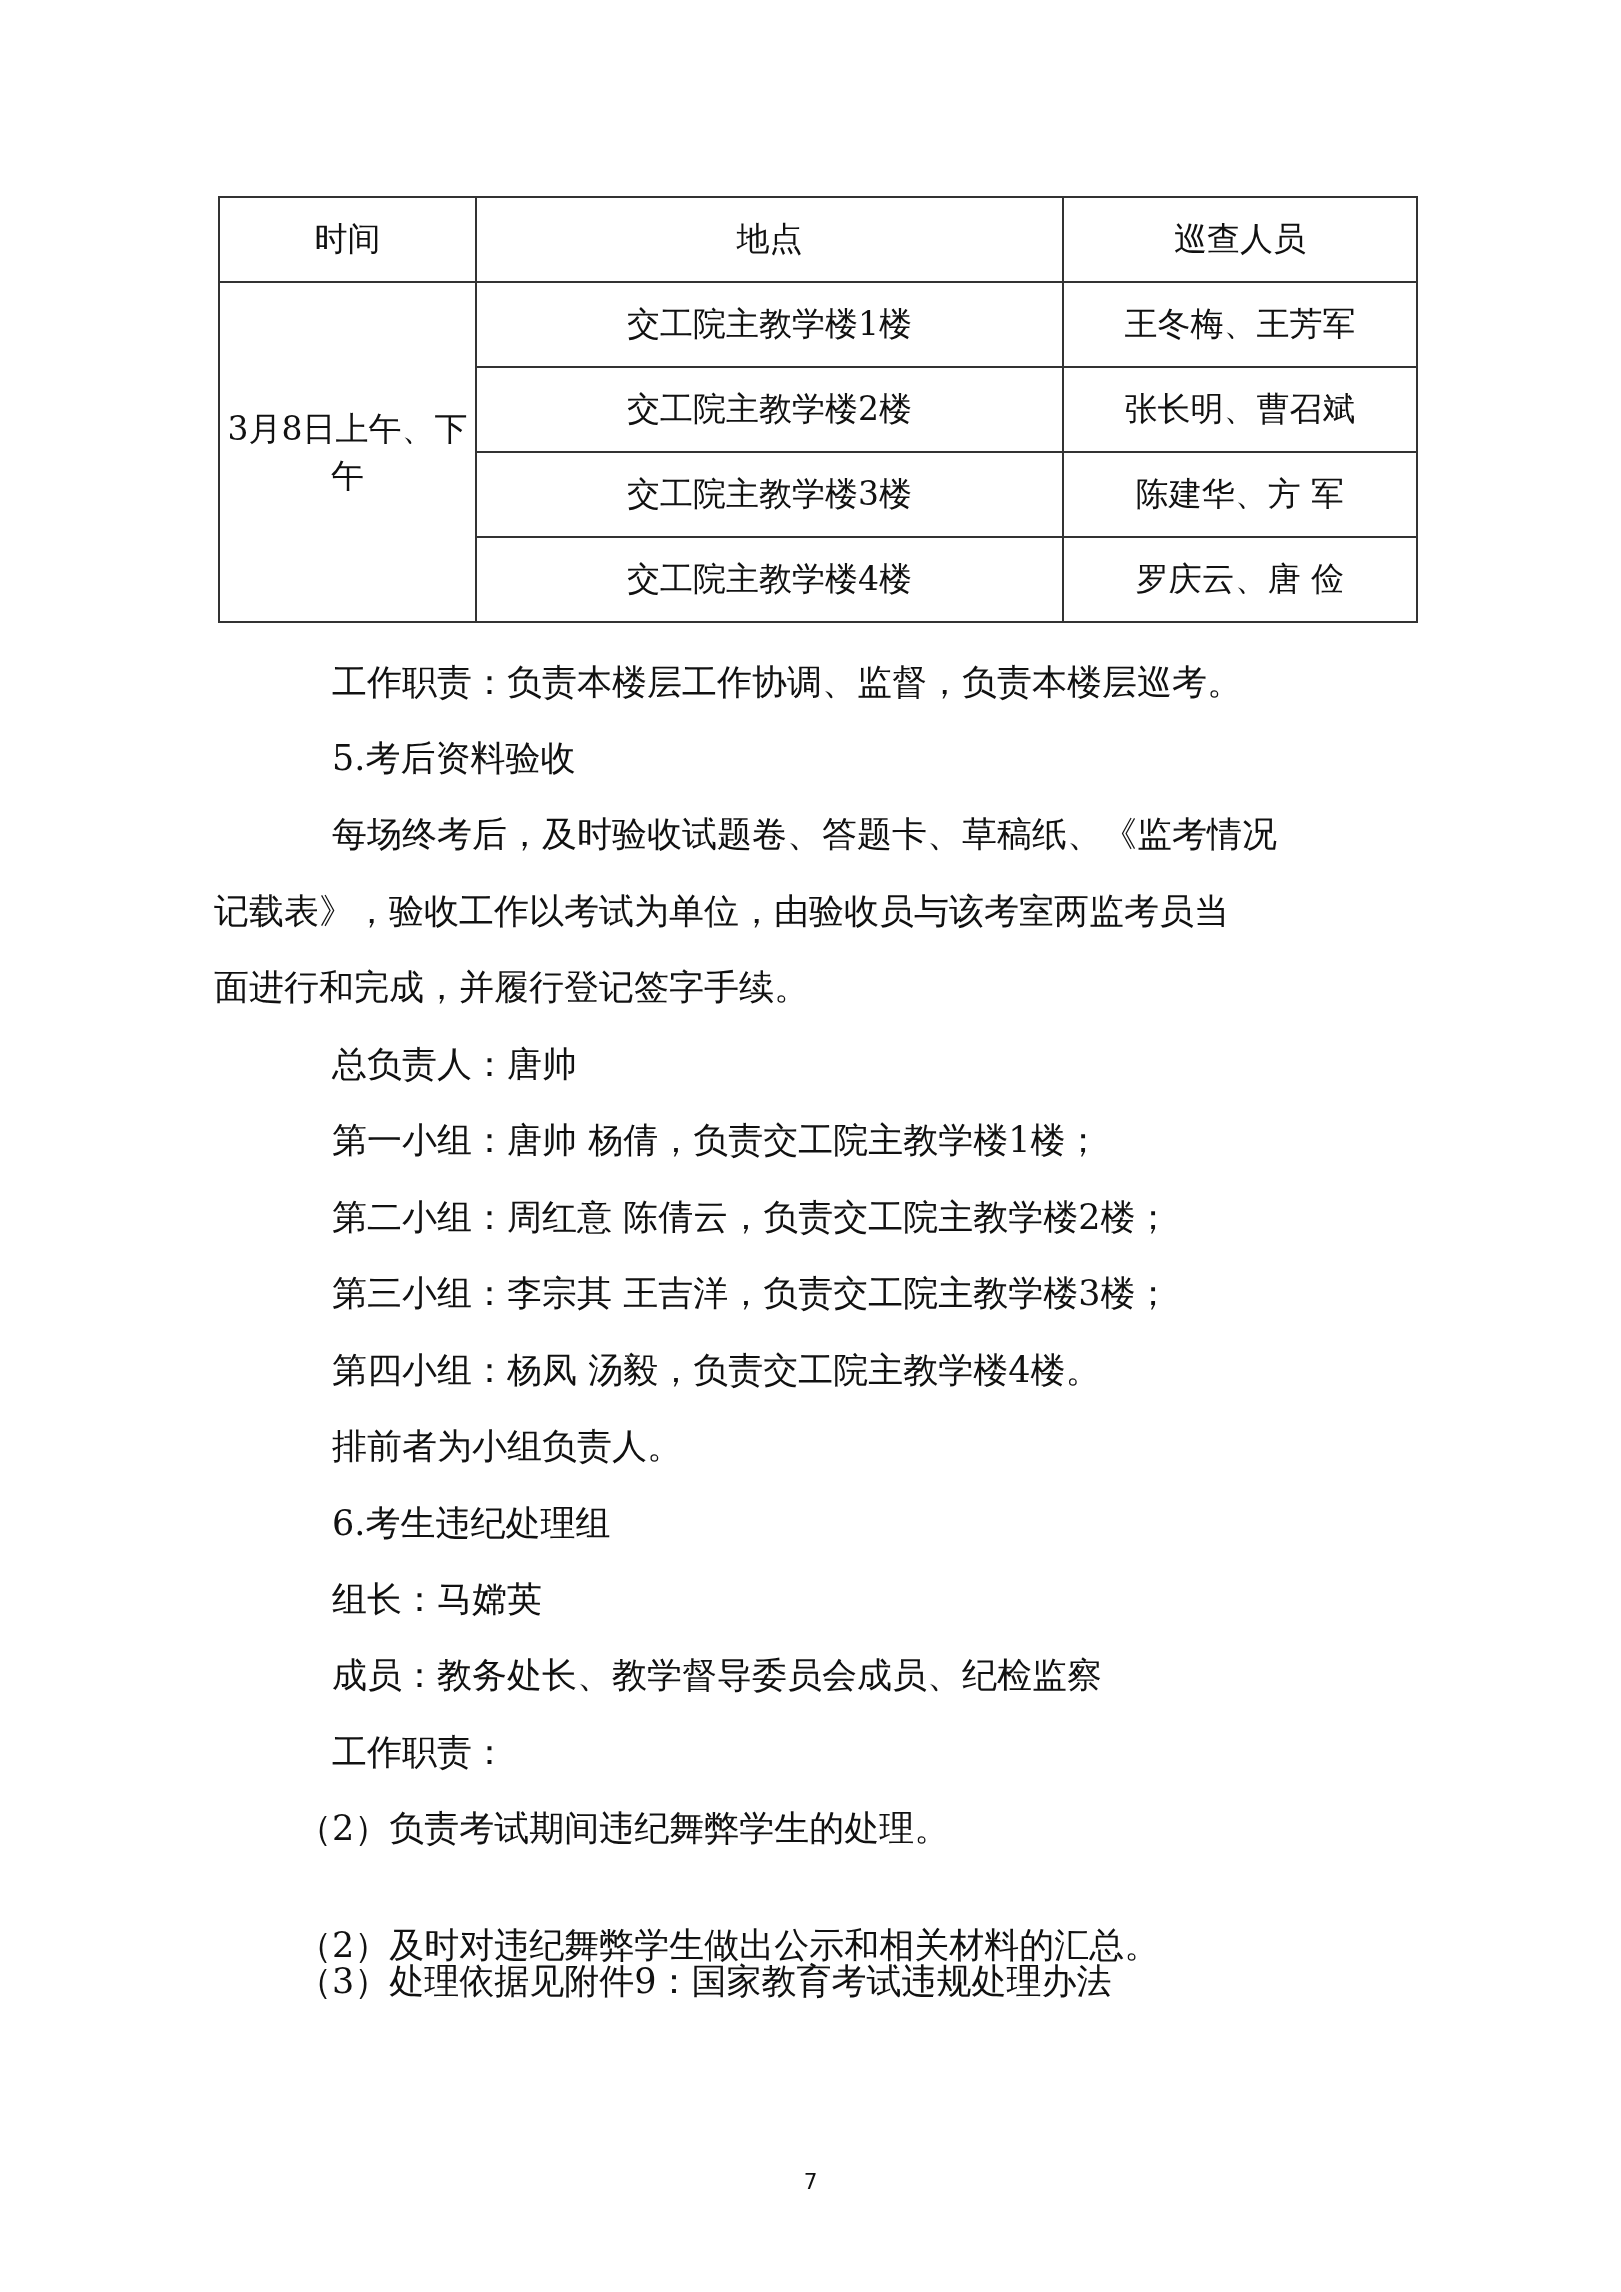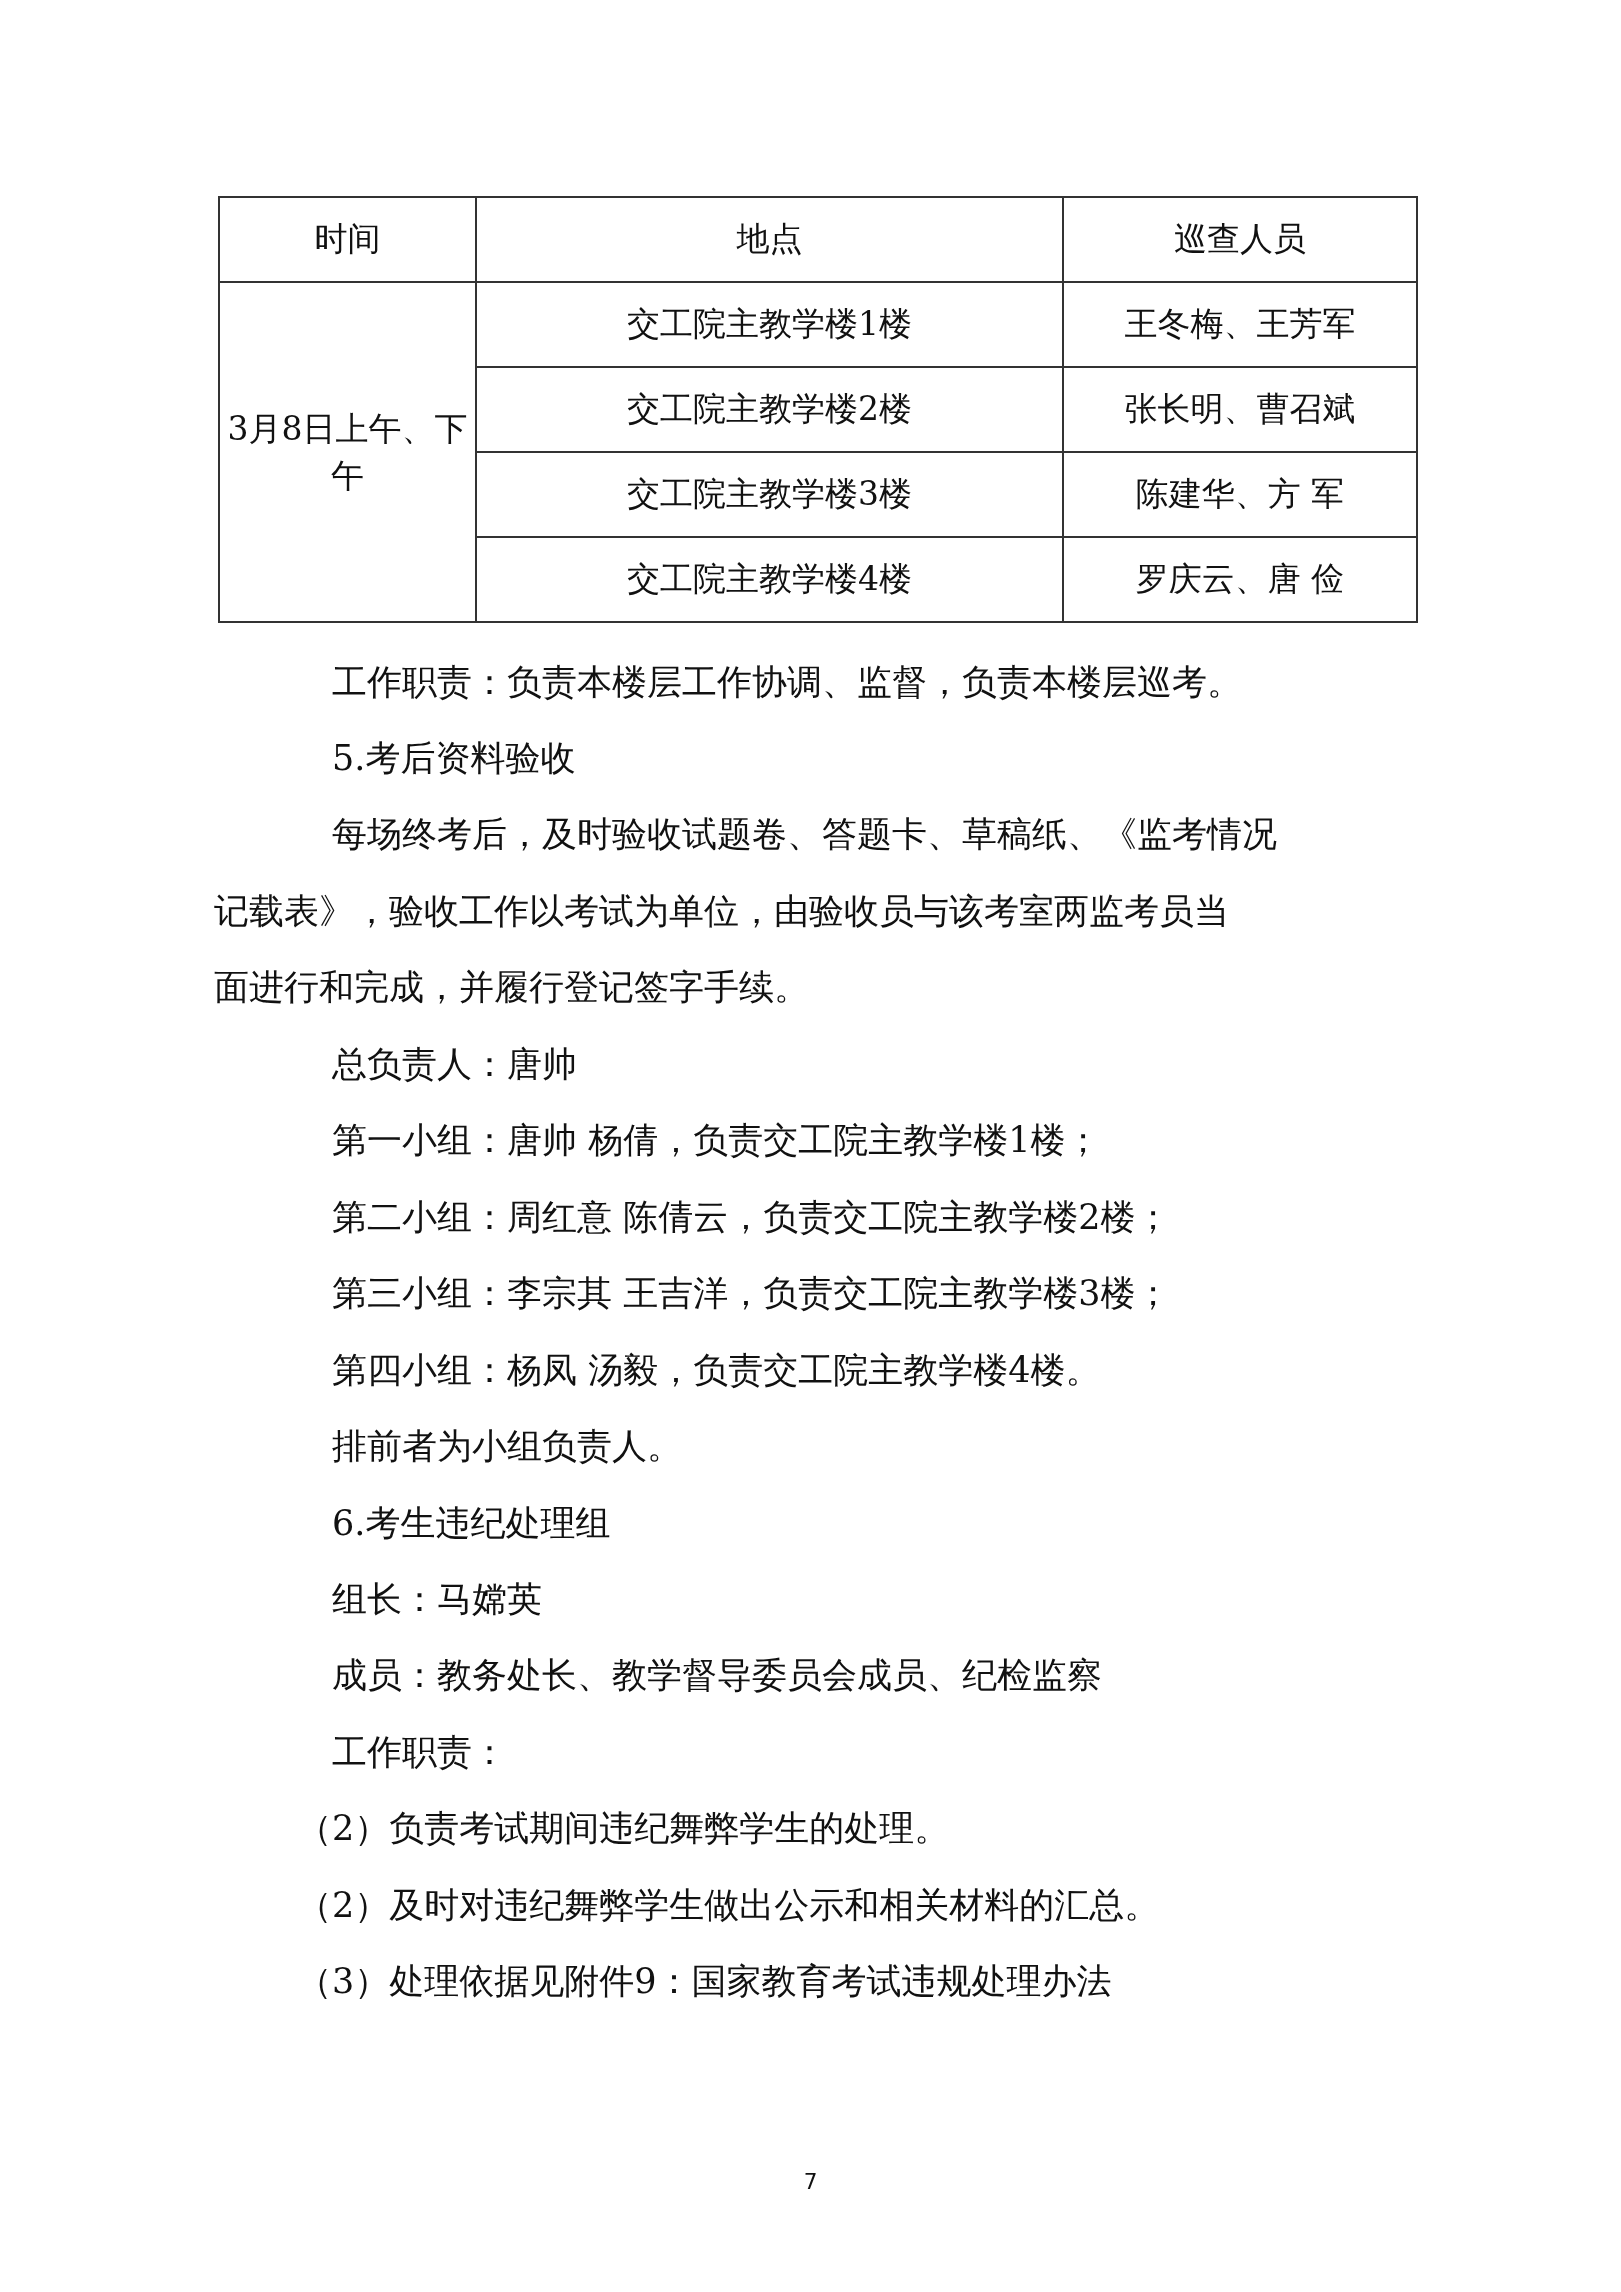--- a/index.html
+++ b/index.html
@@ -54,17 +54,17 @@
 <div class="line ind" style="top:1121px">第一小组：唐帅 杨倩，负责交工院主教学楼1楼；</div>
 <div class="line ind" style="top:1198px">第二小组：周红意 陈倩云，负责交工院主教学楼2楼；</div>
 <div class="line ind" style="top:1274px">第三小组：李宗其 王吉洋，负责交工院主教学楼3楼；</div>
 <div class="line ind" style="top:1351px">第四小组：杨凤 汤毅，负责交工院主教学楼4楼。</div>
 <div class="line ind" style="top:1427px">排前者为小组负责人。</div>
 <div class="line ind h" style="top:1504px">6.考生违纪处理组</div>
 <div class="line ind" style="top:1580px">组长：马嫦英</div>
 <div class="line ind" style="top:1656px">成员：教务处长、教学督导委员会成员、纪检监察</div>
 <div class="line ind" style="top:1733px">工作职责：</div>
 <div class="line item" style="top:1809px">（2）负责考试期间违纪舞弊学生的处理。</div>
-<div class="line item" style="top:1886px">（2）及时对违纪舞弊学生做出公示和相关材料的汇总。</div>
+<div class="line item" style="top:1926px">（2）及时对违纪舞弊学生做出公示和相关材料的汇总。</div>
 <div class="line item" style="top:1962px">（3）处理依据见附件9：国家教育考试违规处理办法</div>
 
 <div class="pnum">7</div>
 
 
 </body></html>

